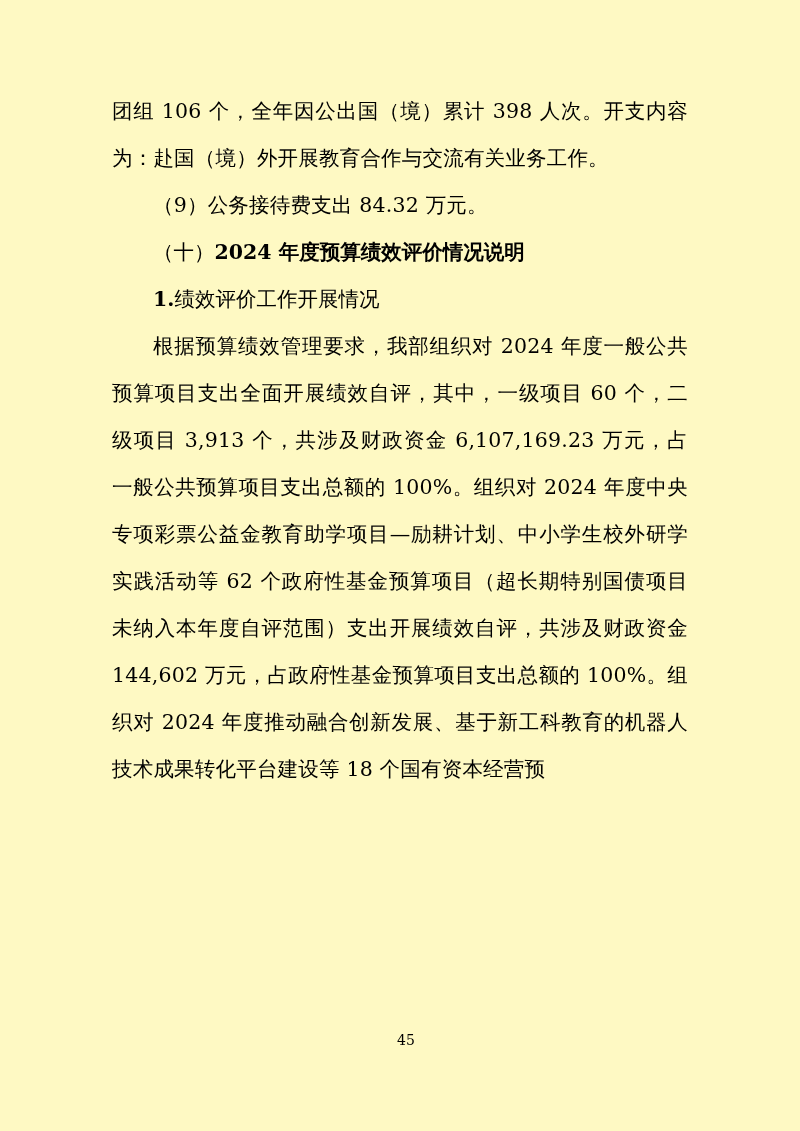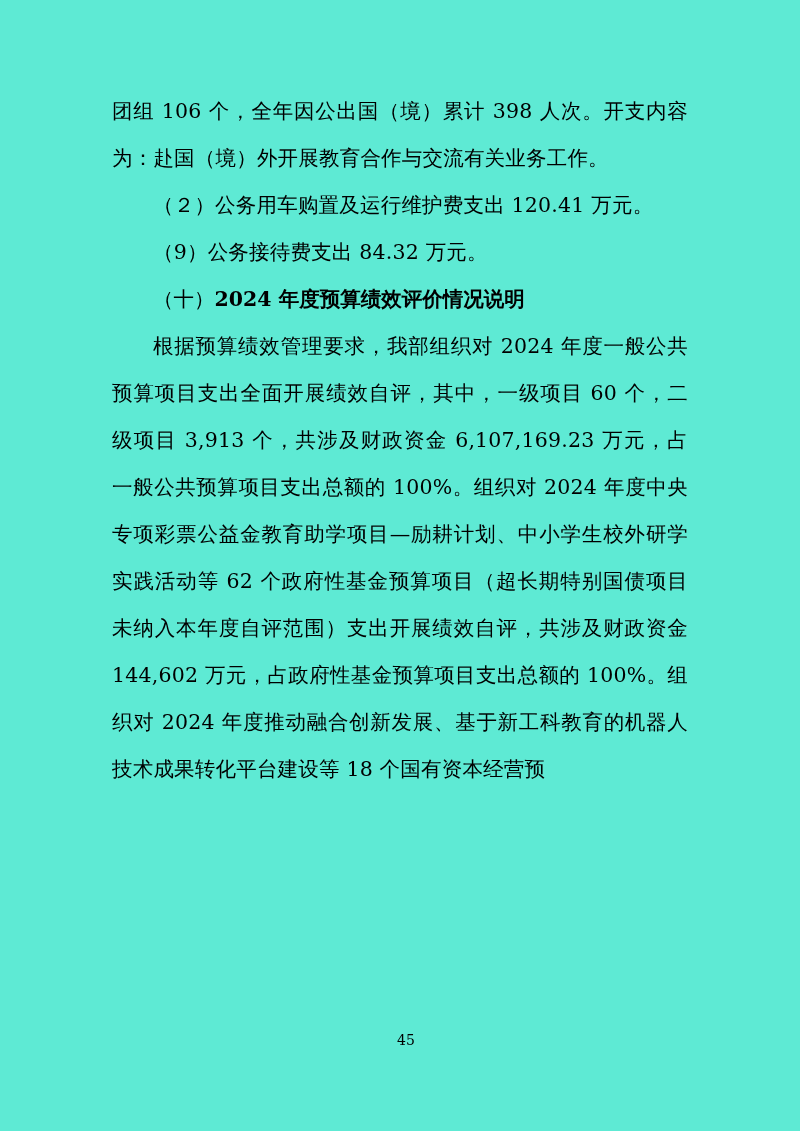--- a/index.html
+++ b/index.html
@@ -6,21 +6,21 @@
     margin: 0;
     padding: 0;
     background: #e8e8e8;
   }
   body {
     font-family: "DejaVu Serif", "Liberation Serif", serif;
   }
   .page {
     width: 800px;
     height: 1131px;
-    background: #5eead4;
+    background: #fef9c3;
     position: relative;
     box-sizing: border-box;
     overflow: hidden;
   }
   .content {
     position: absolute;
     left: 112px;
     top: 88px;
     width: 576px;
   }
@@ -60,27 +60,27 @@
   }
 </style>
 </head>
 <body>
 
 <div class="page">
   <div class="content">
 
     <p class="para">团组 106 个，全年因公出国（境）累计 398 人次。开支内容为：赴国（境）外开展教育合作与交流有关业务工作。</p>
 
-    <p class="para indent">（２）公务用车购置及运行维护费支出 120.41 万元。</p>
 
 
     <p class="para indent">（9）公务接待费支出 84.32 万元。</p>
 
 
     <p class="heading"><span>（十）</span><span class="bold">2024 年度预算绩效评价情况说明</span></p>
 
+    <p class="heading"><span class="bold">1.</span><span>绩效评价工作开展情况</span></p>
 
     <p class="para indent">根据预算绩效管理要求，我部组织对 2024 年度一般公共预算项目支出全面开展绩效自评，其中，一级项目 60 个，二级项目 3,913 个，共涉及财政资金 6,107,169.23 万元，占一般公共预算项目支出总额的 100%。组织对 2024 年度中央专项彩票公益金教育助学项目—励耕计划、中小学生校外研学实践活动等 62 个政府性基金预算项目（超长期特别国债项目未纳入本年度自评范围）支出开展绩效自评，共涉及财政资金 144,602 万元，占政府性基金预算项目支出总额的 100%。组织对 2024 年度推动融合创新发展、基于新工科教育的机器人技术成果转化平台建设等 18 个国有资本经营预</p>
 
   </div>
 
   <div class="page-number">45</div>
 </div>
 
 </body></html>

